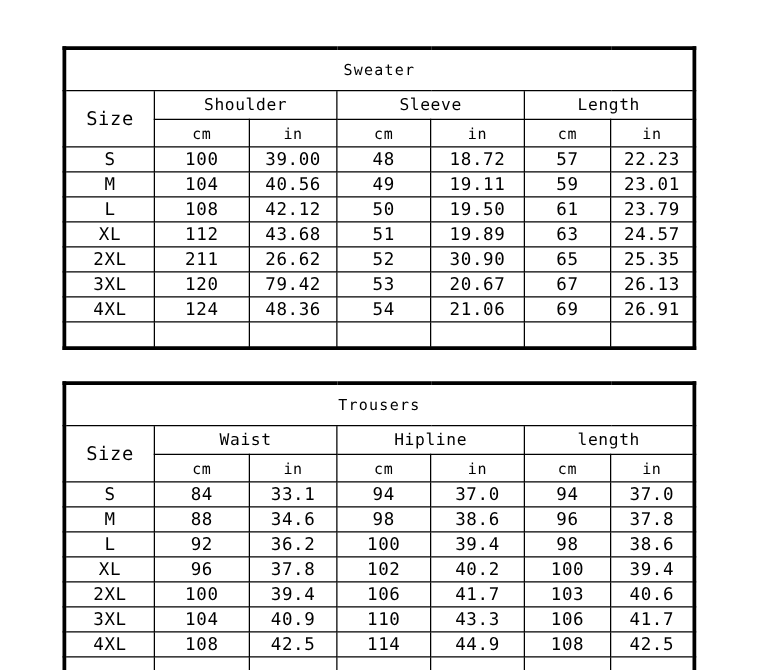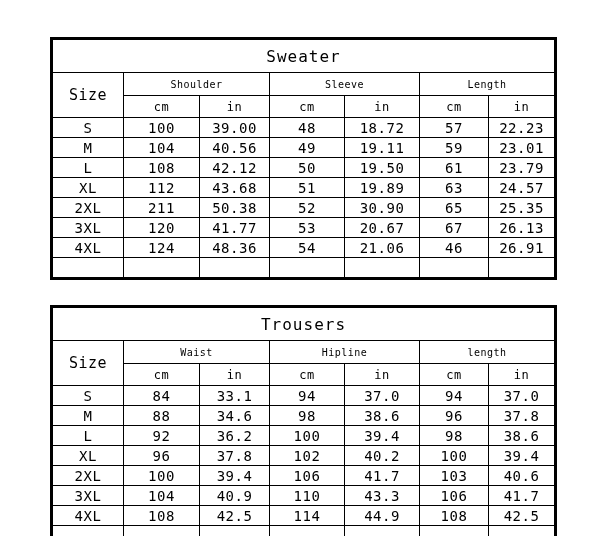--- a/index.html
+++ b/index.html
@@ -37,33 +37,33 @@
     text-align: center;
     vertical-align: middle;
     padding: 0;
     font-weight: normal;
     background: #ffffff;
   }
 
   
   .title-cell {
     height: 32px;
-    font-size: 16px;
+    font-size: 12px;
     letter-spacing: 1px;
     font-weight: normal;
     border-left: none;
     border-right: none;
     border-top: none;
     border-bottom: 2px solid #000000;
   }
 
   
   .group-head {
     height: 22px;
-    font-size: 10px;
+    font-size: 13px;
     font-weight: bold;
     letter-spacing: 0.5px;
     border-bottom: 2px solid #000000;
   }
   
   .size-head {
     height: 44px;
     font-size: 15px;
     font-weight: bold;
     letter-spacing: 0.5px;
@@ -162,42 +162,42 @@
         <td>112</td>
         <td>43.68</td>
         <td>51</td>
         <td>19.89</td>
         <td>63</td>
         <td>24.57</td>
       </tr>
       <tr class="data-row">
         <td>2XL</td>
         <td>211</td>
-        <td>50.38</td>
+        <td>26.62</td>
         <td>52</td>
         <td>30.90</td>
         <td>65</td>
         <td>25.35</td>
       </tr>
       <tr class="data-row">
         <td>3XL</td>
         <td>120</td>
-        <td>41.77</td>
+        <td>79.42</td>
         <td>53</td>
         <td>20.67</td>
         <td>67</td>
         <td>26.13</td>
       </tr>
       <tr class="data-row">
         <td>4XL</td>
         <td>124</td>
         <td>48.36</td>
         <td>54</td>
         <td>21.06</td>
-        <td>46</td>
+        <td>69</td>
         <td>26.91</td>
       </tr>
       <tr class="blank-row">
         <td></td>
         <td></td>
         <td></td>
         <td></td>
         <td></td>
         <td></td>
         <td></td>

